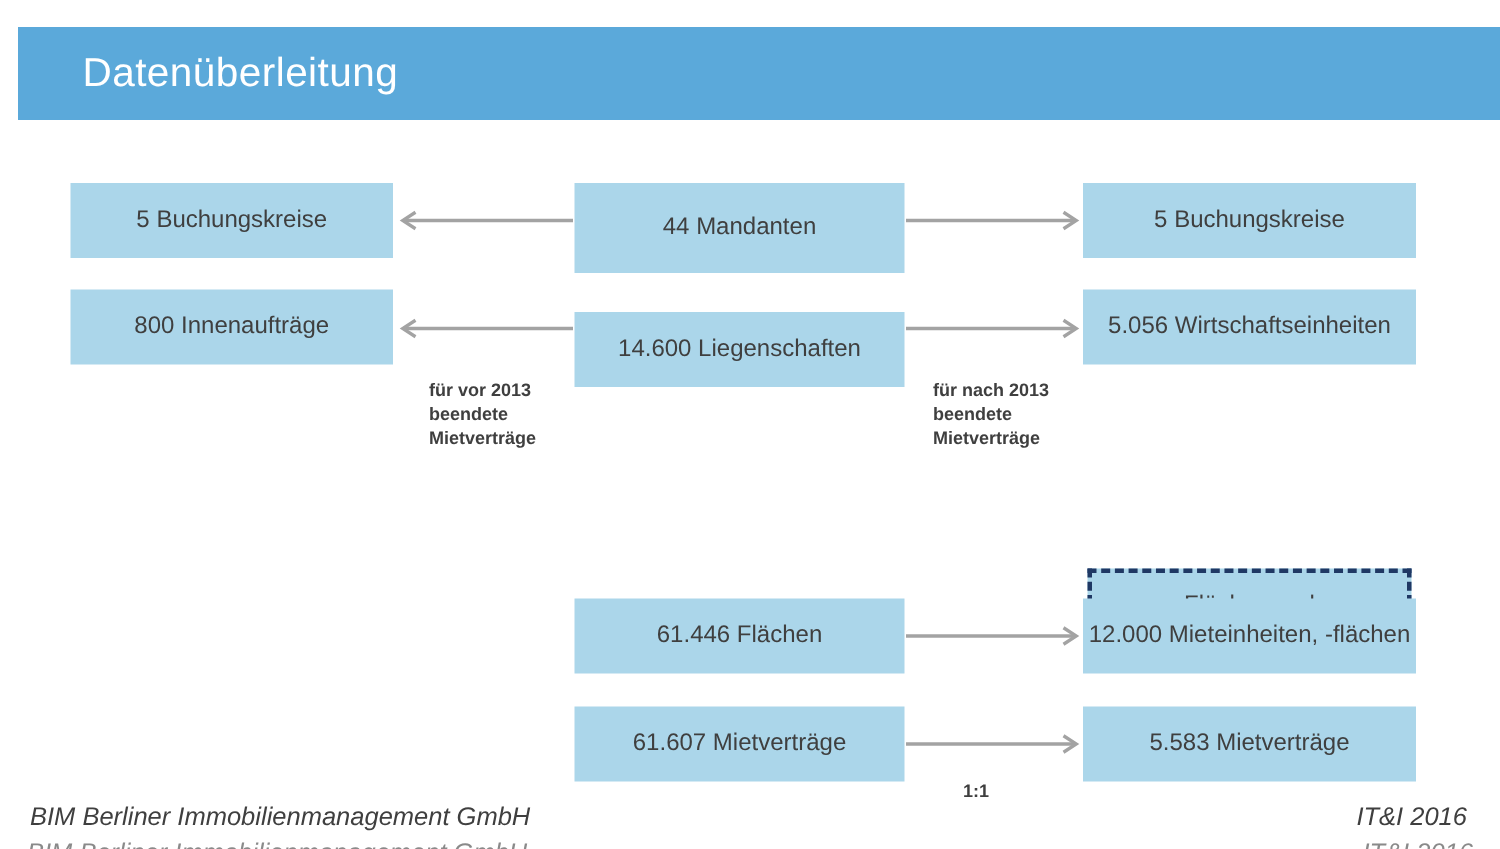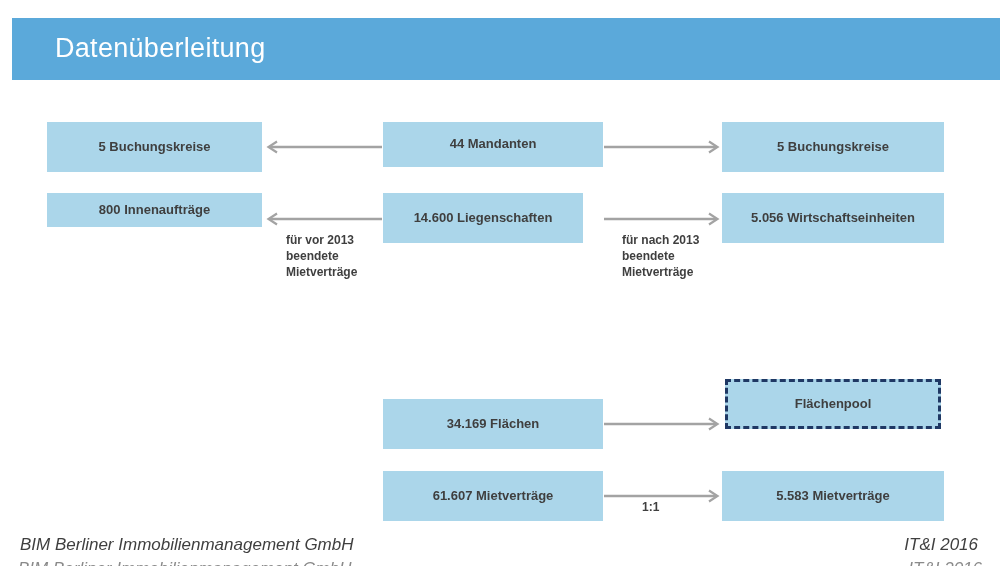--- a/index.html
+++ b/index.html
@@ -14,39 +14,39 @@
     display:flex; align-items:center;padding-left:20px;
   }
   .titlebar h1 {
     margin:0 0 2px 23px; font-size:27px; font-weight:400;
     color:#ffffff; letter-spacing:0.3px;
   }
   .box {
     position:absolute; background:var(--box-fill,#abd6ea);
     color:var(--text,#3f3f3f);
     display:flex; align-items:center; justify-content:center;
-    text-align:center; font-size:13px; font-weight:700;
+    text-align:center; font-size:16px; font-weight:400;
     line-height:1.3; white-space:pre-line;
   }
   .box::before {
     content:""; position:absolute; width:100%; height:100%;
     background:var(--box-back,#c8e4f2); z-index:-1;
   }
   .stack-bl::before { left:-6px; top:5px; }
   .stack-tl::before { left:-5px; top:-5px; }
   .stack-tr::before { left:5px;  top:-4px; }
   .box.dashed {
     border:3px dashed var(--dashed-border,#1f3864);
     margin-top:43px;
   }
   .box.dashed::before { display:none; }
   .arrow { position:absolute; overflow:visible; color:var(--arrow,#a3a3a3); }
   .note {
     position:absolute; color:var(--text,#3f3f3f);
-    font-size:12px; font-weight:600; line-height:1.35; white-space:pre-line;
+    font-size:12px; font-weight:600; line-height:1.35; white-space:pre-line;margin-top:20px;
   }
   .note-center { }
   .footer-text {
     position:absolute; top:535px; font-style:italic;
     font-size:17px; color:#3f3f3f;
   }
   .footer-left  { left:20px; }
   .footer-right { right:22px; }
   .footer-clip {
     position:absolute; left:18px; top:559px; width:964px; height:7px;
@@ -57,30 +57,31 @@
 </head>
 <body>
 
 <div id="canvas">
 
   <div class="titlebar">
     <h1>Datenüberleitung</h1>
   </div>
 
   <div class="box stack-bl" style="left:47px;top:122px;width:215px;height:50px">5 Buchungskreise</div>
-  <div class="box stack-bl" style="left:47px;top:193px;width:215px;height:34px">800 Innenaufträge</div>
+  <div class="box stack-bl" style="left:47px;top:193px;width:215px;height:50px">800 Innenaufträge</div>
 
-  <div class="box stack-bl" style="left:383px;top:122px;width:220px;height:45px">44 Mandanten</div>
-  <div class="box stack-bl" style="left:383px;top:193px;width:200px;height:50px">14.600 Liegenschaften</div>
-  <div class="box stack-bl" style="left:383px;top:399px;width:220px;height:50px">34.169 Flächen</div>
+  <div class="box stack-bl" style="left:383px;top:122px;width:220px;height:60px">44 Mandanten</div>
+  <div class="box stack-bl" style="left:383px;top:208px;width:220px;height:50px">14.600 Liegenschaften</div>
+  <div class="box stack-bl" style="left:383px;top:399px;width:220px;height:50px">61.446 Flächen</div>
   <div class="box stack-bl" style="left:383px;top:471px;width:220px;height:50px">61.607 Mietverträge</div>
 
   <div class="box stack-tl" style="left:722px;top:122px;width:222px;height:50px">5 Buchungskreise</div>
   <div class="box stack-tr" style="left:722px;top:193px;width:222px;height:50px">5.056 Wirtschaftseinheiten</div>
   <div class="box dashed" style="left:725px;top:336px;width:210px;height:44px">Flächenpool</div>
+  <div class="box stack-tr" style="left:722px;top:399px;width:222px;height:50px">12.000 Mieteinheiten, -flächen</div>
   <div class="box stack-tl" style="left:722px;top:471px;width:222px;height:50px">5.583 Mietverträge</div>
 
   <svg class="arrow" style="left:264px;top:140px" width="118" height="14">
     <line x1="118" y1="7" x2="6" y2="7" stroke="currentColor" stroke-width="2.4"></line>
     <polyline points="13,1.5 4.5,7 13,12.5" fill="none" stroke="currentColor" stroke-width="2.2"></polyline>
   </svg>
   <svg class="arrow" style="left:604px;top:140px" width="116" height="14">
     <line x1="0" y1="7" x2="112" y2="7" stroke="currentColor" stroke-width="2.4"></line>
     <polyline points="105,1.5 113.5,7 105,12.5" fill="none" stroke="currentColor" stroke-width="2.2"></polyline>
   </svg>

